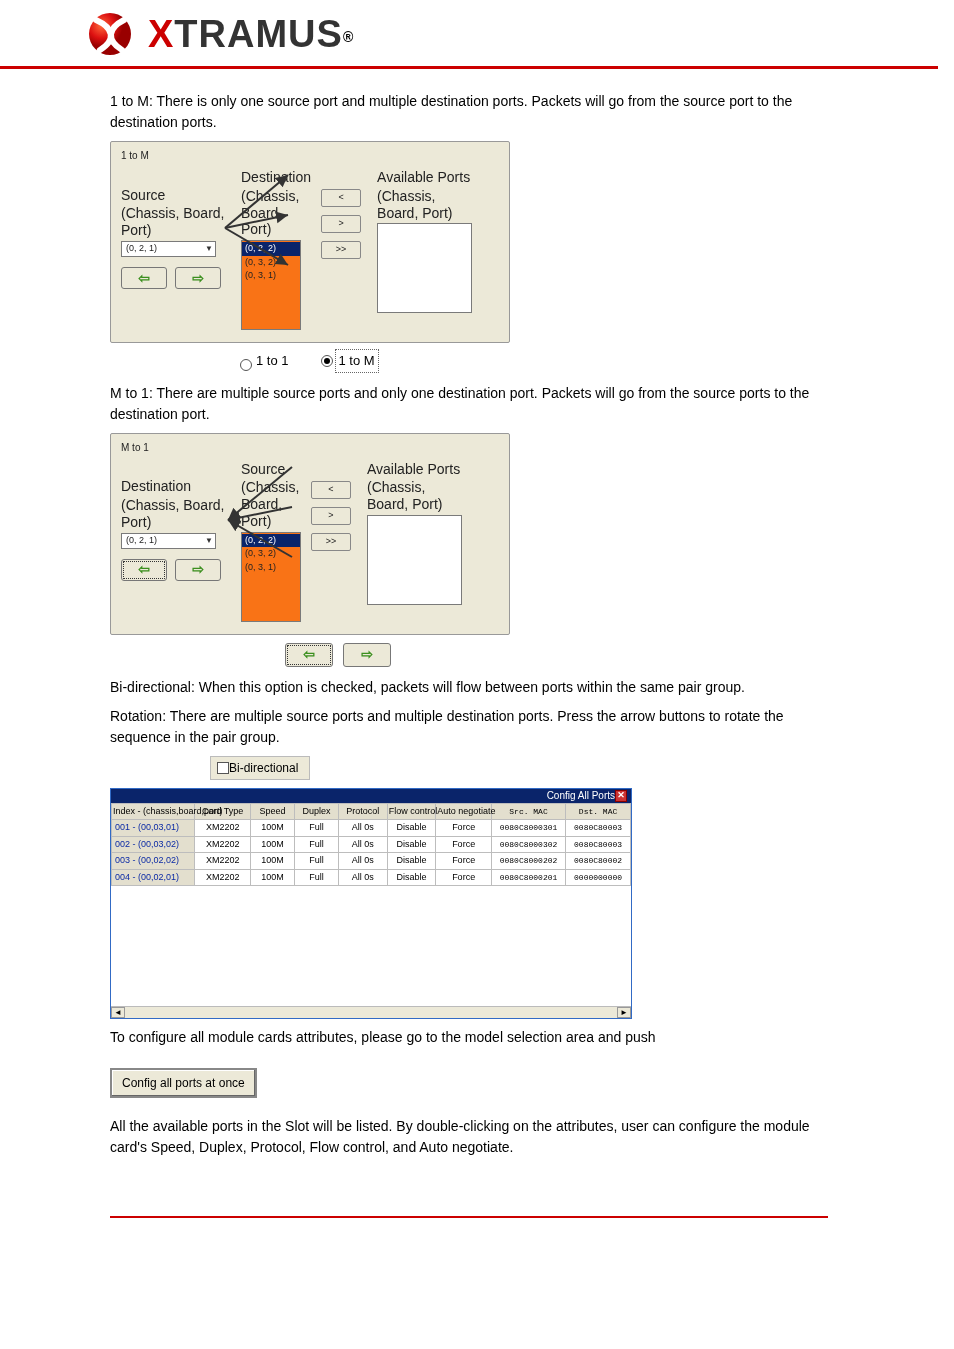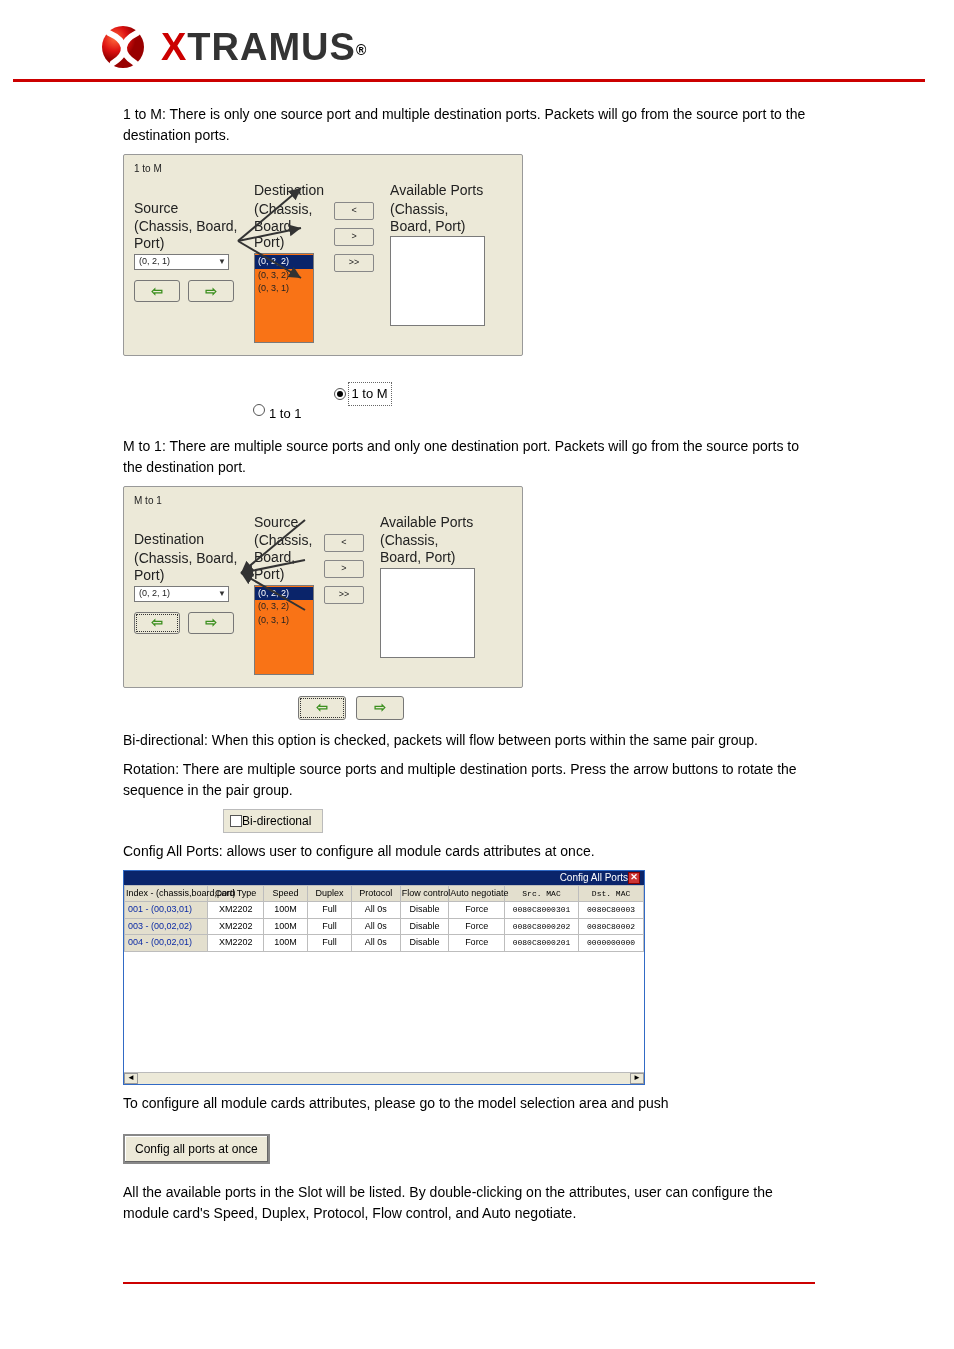--- a/index.html
+++ b/index.html
@@ -1,18 +1,18 @@
 <!DOCTYPE html>
 <html><head>
 <meta charset="utf-8">
 <style>
   * { box-sizing: border-box; margin: 0; padding: 0; }
   html, body { width: 954px; font-family: Arial, sans-serif; background: #fff; color: #000; }
 
-  .page { width: 938px; padding: 13px; }
+  .page { width: 938px; padding: 0; }
 
   
   .header {
     display: flex; align-items: center;
     padding: 10px 0 8px 80px;
     border-bottom: 3px solid #c00;
     margin-bottom: 22px;
   }
   .logo-mark {
     width: 60px; height: 48px; position: relative;
@@ -301,21 +301,21 @@
           </marker>
         </defs>
         <path d="M5,65 L68,12" stroke="#333" stroke-width="2" fill="none" marker-end="url(#ah1)"></path>
         <path d="M5,65 L68,52" stroke="#333" stroke-width="2" fill="none" marker-end="url(#ah1)"></path>
         <path d="M5,65 L68,102" stroke="#333" stroke-width="2" fill="none" marker-end="url(#ah1)"></path>
       </svg>
     </div>
 
     
     <div class="radio-strip">
-      <span style="display:flex;align-items:flex-start;margin-top:40px;">
+      <span style="display:flex;align-items:flex-end;">
         <span class="radio"></span>
         <span>1 to 1</span>
       </span>
       <span style="display:flex;align-items:center;">
         <span class="radio">
             <span class="dot"></span>
           </span>
         <span class="radio-label focus-box">1 to M</span>
       </span>
     </div>
@@ -394,21 +394,20 @@
 
     <div class="para">Bi-directional: When this option is checked, packets will flow between ports within the same pair group.</div>
 
     <div class="para">Rotation: There are multiple source ports and multiple destination ports. Press the arrow buttons to rotate the sequence in the pair group.</div>
 
     <div class="checkbox-row">
       <span class="cb"></span>
       <span>Bi-directional</span>
     </div>
 
-    <div class="para">Config All Ports: allows user to configure all module cards attributes at once.</div>
 
     
     <div class="tablewin">
       <div class="tw-title">
         <span>Config All Ports</span>
         <span class="tw-close">✕</span>
       </div>
       <div class="tw-body">
         <table class="port-table">
           <colgroup>
@@ -441,20 +440,31 @@
                 <td>XM2202</td>
                 <td>100M</td>
                 <td>Full</td>
                 <td>All 0s</td>
                 <td>Disable</td>
                 <td>Force</td>
                 <td class="mono">0080C8000301</td>
                 <td class="mono">0080C80003</td>
               </tr>
               <tr>
+                <td class="idx">002 - (00,03,02)</td>
+                <td>XM2202</td>
+                <td>100M</td>
+                <td>Full</td>
+                <td>All 0s</td>
+                <td>Disable</td>
+                <td>Force</td>
+                <td class="mono">0080C8000302</td>
+                <td class="mono">0080C80003</td>
+              </tr>
+              <tr>
                 <td class="idx">003 - (00,02,02)</td>
                 <td>XM2202</td>
                 <td>100M</td>
                 <td>Full</td>
                 <td>All 0s</td>
                 <td>Disable</td>
                 <td>Force</td>
                 <td class="mono">0080C8000202</td>
                 <td class="mono">0080C80002</td>
               </tr>

